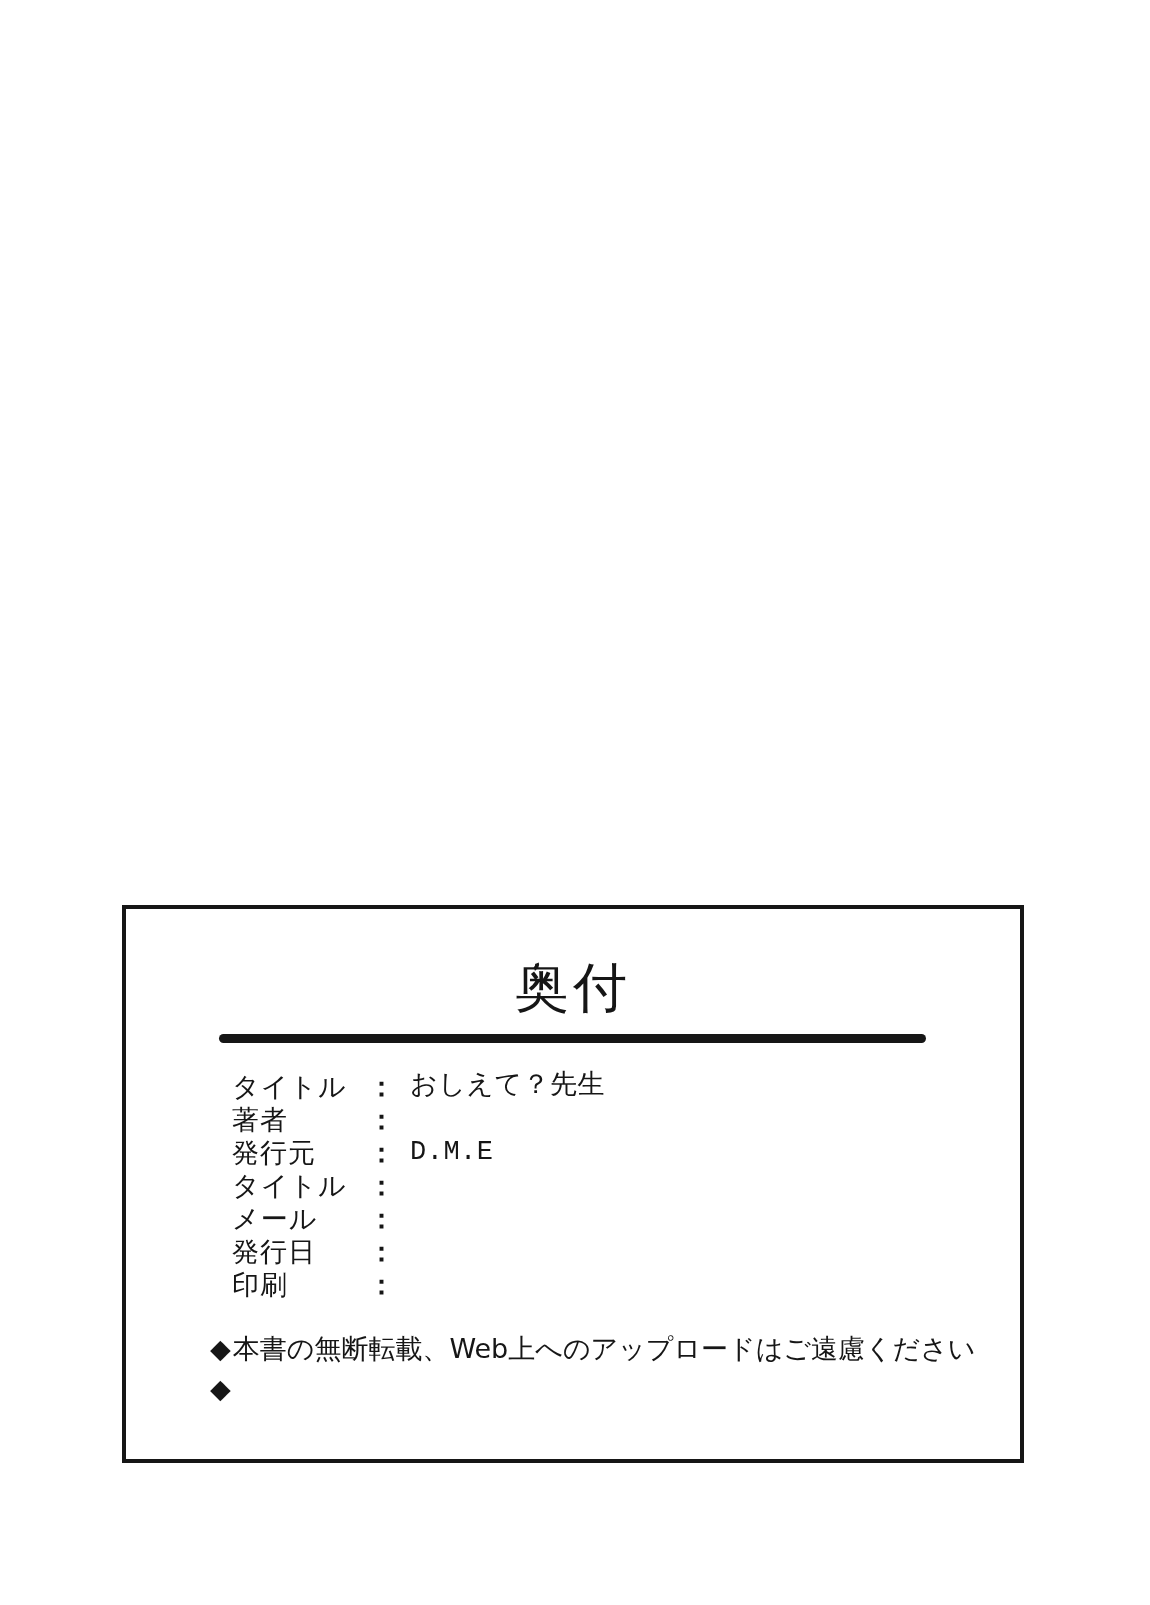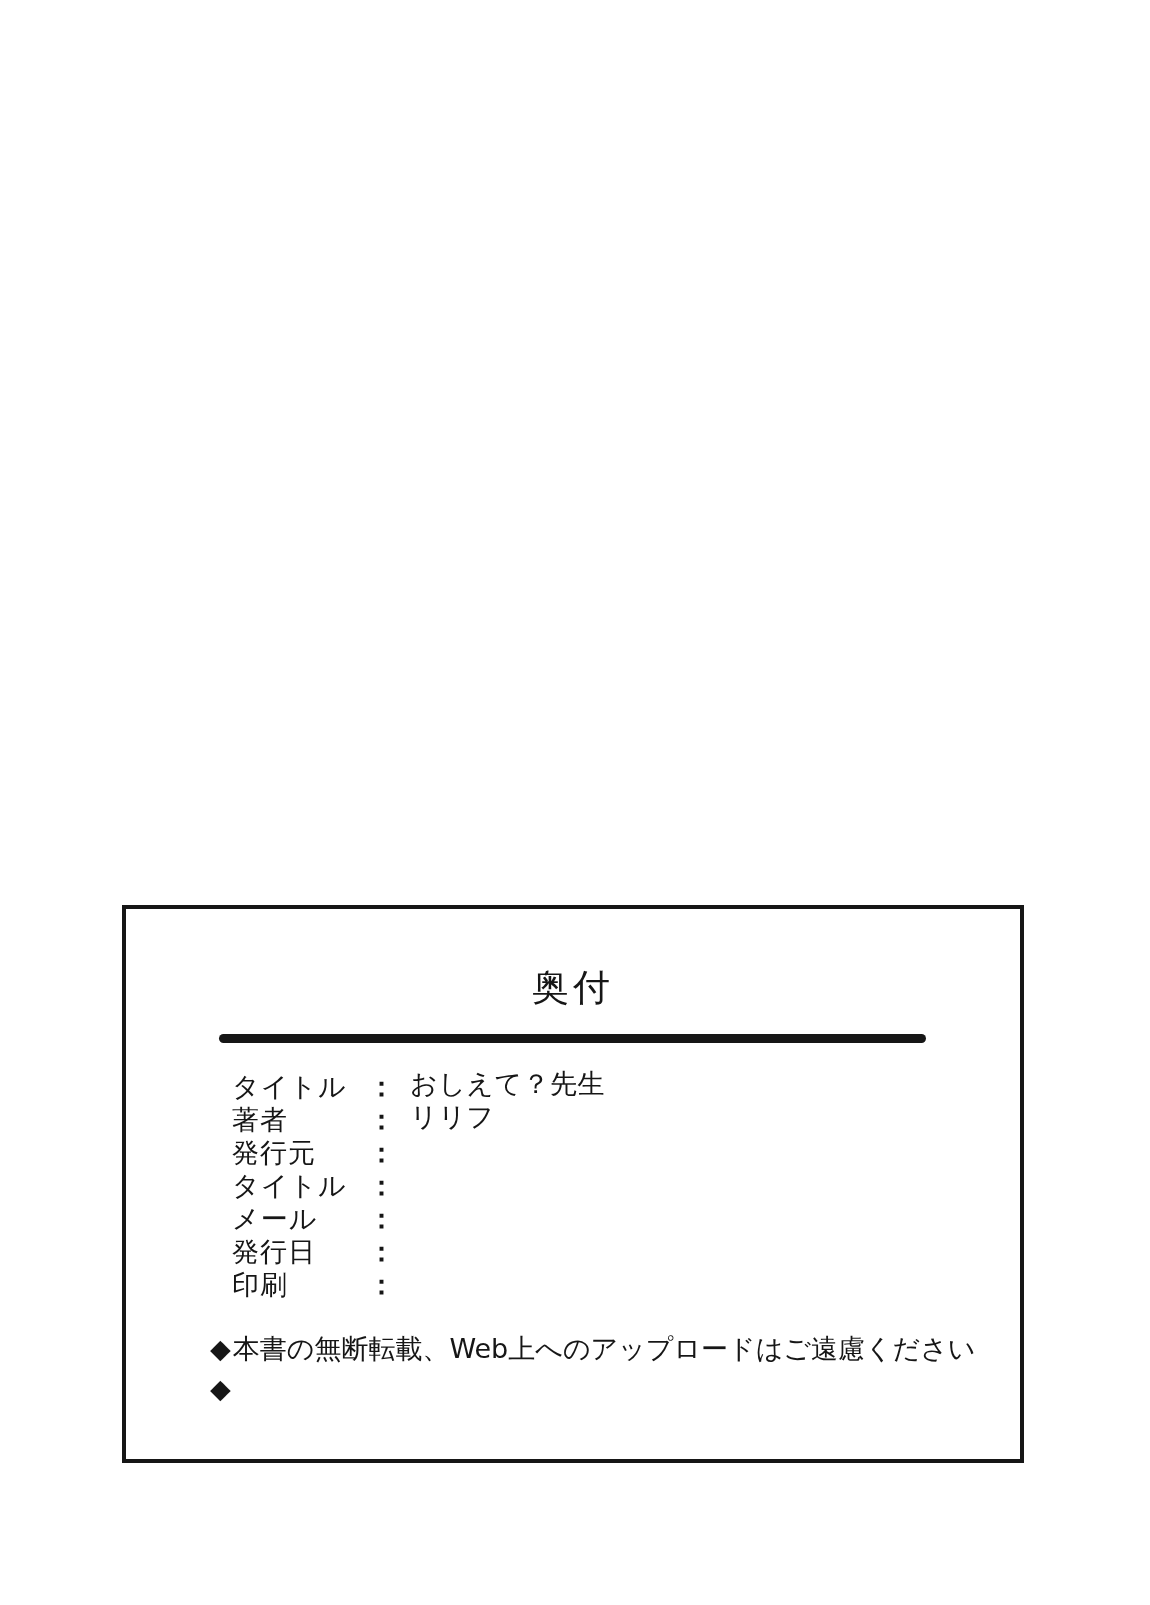--- a/index.html
+++ b/index.html
@@ -29,21 +29,21 @@
     border: 4px solid #161616;
     background: #ffffff;
     box-sizing: content-box;
   }
   .colophon-heading {
     position: absolute;
     top: 52px;
     left: 0;
     width: 100%;
     text-align: center;
-    font-size: 37px;
+    font-size: 54px;
     line-height: 54px;
     letter-spacing: 4px;
     font-weight: 500;
     white-space: nowrap;
   }
   .divider {
     position: absolute;
     top: 125px;
     left: 93px;
     width: 707px;
@@ -113,26 +113,26 @@
 
       <div class="info-row">
         <span class="info-label">タイトル</span>
         <span class="info-sep">：</span>
         <span class="info-value">おしえて？先生</span>
       </div>
 
       <div class="info-row">
         <span class="info-label">著者</span>
         <span class="info-sep">：</span>
-        <span class="info-value">リリフ</span>
       </div>
 
       <div class="info-row">
         <span class="info-label">発行元</span>
         <span class="info-sep">：</span>
+        <span class="info-value">D.M.E</span>
       </div>
 
       <div class="info-row">
         <span class="info-label">タイトル</span>
         <span class="info-sep">：</span>
       </div>
 
       <div class="info-row">
         <span class="info-label">メール</span>
         <span class="info-sep">：</span>

